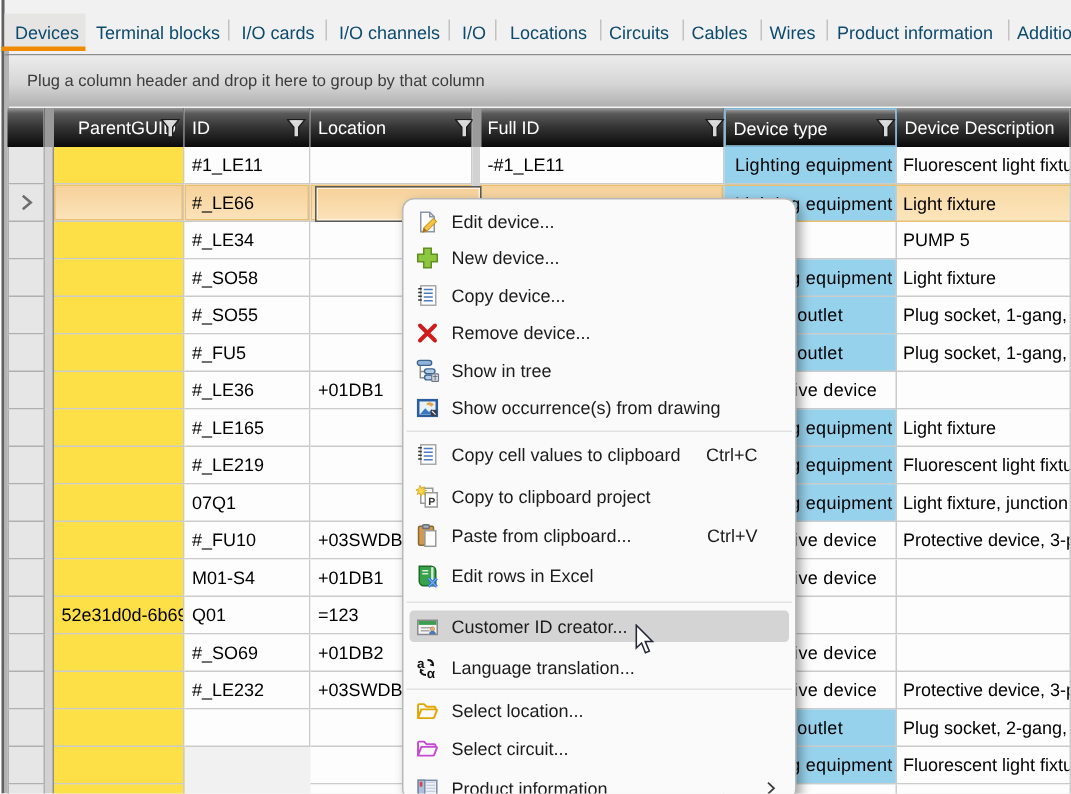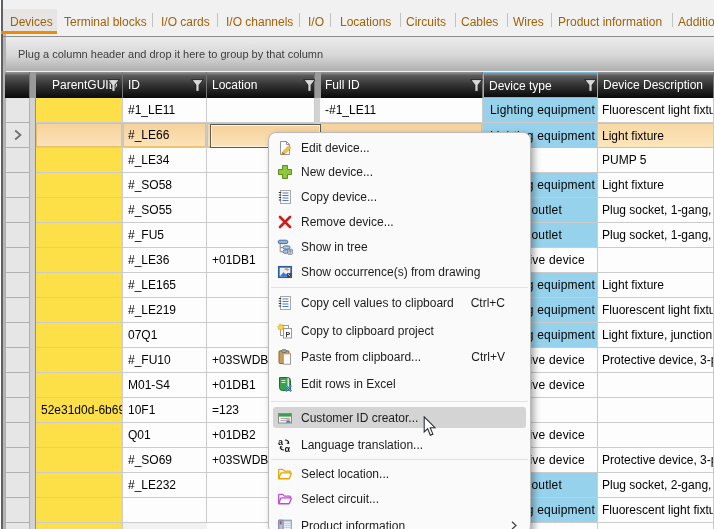--- a/index.html
+++ b/index.html
@@ -1,20 +1,20 @@
 <!DOCTYPE html>
 <html><head>
 <meta charset="utf-8">
 <style>
   html,body{margin:0;padding:0;}
   #app{position:relative;width:714px;height:529px;overflow:hidden;
        font-family:"Liberation Sans",sans-serif;background:#f1f1f1;}
   .abs{position:absolute;}
   
-  .tab{position:absolute;top:10px;height:24px;line-height:24px;font-size:12px;color:#a16207;white-space:nowrap;}
+  .tab{position:absolute;top:10px;height:24px;line-height:24px;font-size:12px;color:#0c4a6e;white-space:nowrap;}
   .tabsep{position:absolute;top:13px;height:14px;width:1px;background:#c2c2c2;}
   
   .hcell{position:absolute;top:72px;height:26px;box-sizing:border-box;
     background:linear-gradient(180deg,#999 0%,#5a5a5a 14%,#333 50%,#0a0a0a 100%);
     border-right:1px solid #757575;color:#fff;font-size:12px;line-height:26px;
     padding-left:5px;white-space:nowrap;overflow:hidden;}
   .funnel{position:absolute;top:79px;}
   
   .col{position:absolute;top:98px;}
   .cell{box-sizing:border-box;height:25px;border-bottom:1px solid #cbcbcb;border-right:1px solid #cbcbcb;
@@ -162,21 +162,20 @@
       <div class="cell">#_LE34</div>
       <div class="cell">#_SO58</div>
       <div class="cell">#_SO55</div>
       <div class="cell">#_FU5</div>
       <div class="cell">#_LE36</div>
       <div class="cell">#_LE165</div>
       <div class="cell">#_LE219</div>
       <div class="cell">07Q1</div>
       <div class="cell">#_FU10</div>
       <div class="cell">M01-S4</div>
-      <div class="cell">10F1</div>
       <div class="cell">Q01</div>
       <div class="cell">#_SO69</div>
       <div class="cell">#_LE232</div>
       <div class="cell"></div>
     </div>
   <div class="col" style="left:207px;width:108px;" id="c-loc">
       <div class="cell"></div>
       <div class="cell sel"></div>
       <div class="cell"></div>
       <div class="cell"></div>

